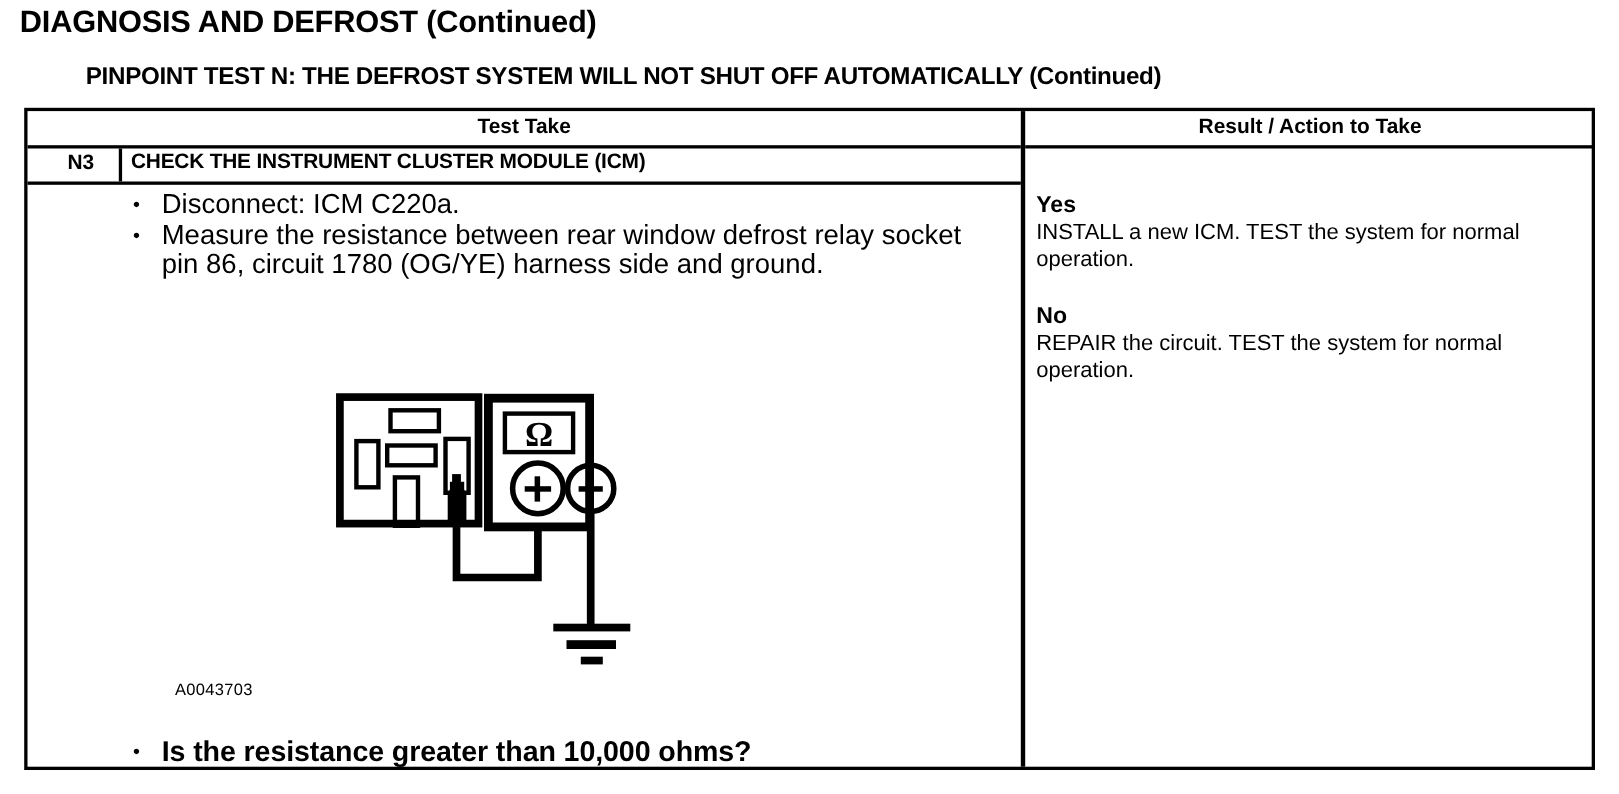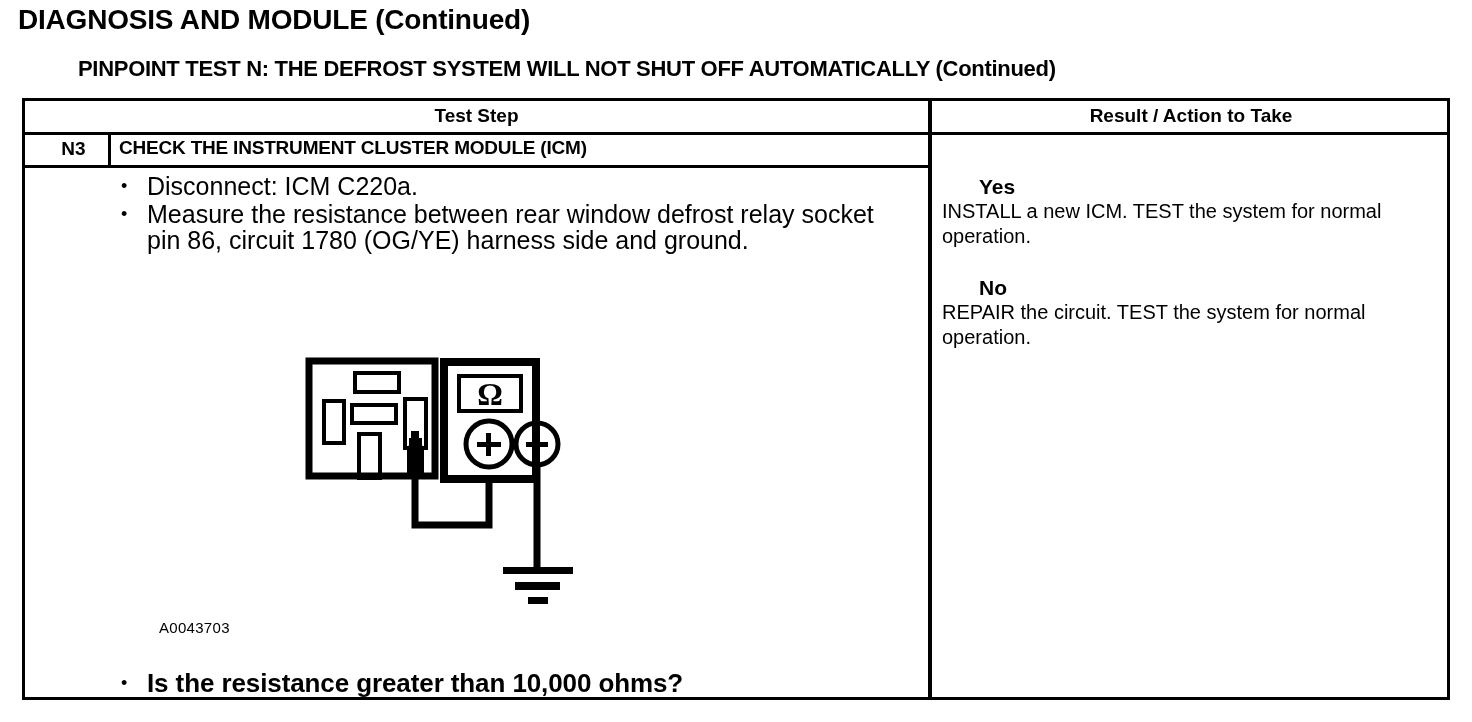--- a/index.html
+++ b/index.html
@@ -174,53 +174,52 @@
   .result-block {
     position: absolute;
     left: 917px;
     top: 73px;
     width: 500px;
   }
   .result-label {
     font-size: 21px;
     font-weight: bold;
     line-height: 25px;
-    margin-left: 37px;
   }
   .result-text {
     font-size: 20px;
     line-height: 25px;
     margin-bottom: 26px;
   }
 
   
   .diagram {
     position: absolute;
     left: 0;
     top: 0;
     width: 903px;
     height: 599px;
     pointer-events: none;
   }
 </style>
 </head>
 <body>
 
-<div class="page-title">DIAGNOSIS AND MODULE (Continued)</div>
+<div class="page-title">DIAGNOSIS AND DEFROST (Continued)</div>
 <div class="section-title">PINPOINT TEST  N: THE DEFROST SYSTEM WILL NOT SHUT OFF AUTOMATICALLY (Continued)</div>
 
 <div class="test-table">
 
   <div class="col-divider"></div>
   <div class="header-rule"></div>
   <div class="header-rule-right"></div>
   <div class="step-rule"></div>
   <div class="code-divider"></div>
 
-  <div class="th th-left">Test Step</div>
+  <div class="th th-left">Test Take</div>
   <div class="th th-right">Result / Action to Take</div>
 
   <div class="step-code">N3</div>
   <div class="step-name">CHECK THE INSTRUMENT CLUSTER MODULE (ICM)</div>
 
   <div class="bullets">
     <div class="bullet-row">
       <span class="bullet-dot">•</span>
       <span class="bullet-text">Disconnect: ICM C220a.</span>
     </div>

